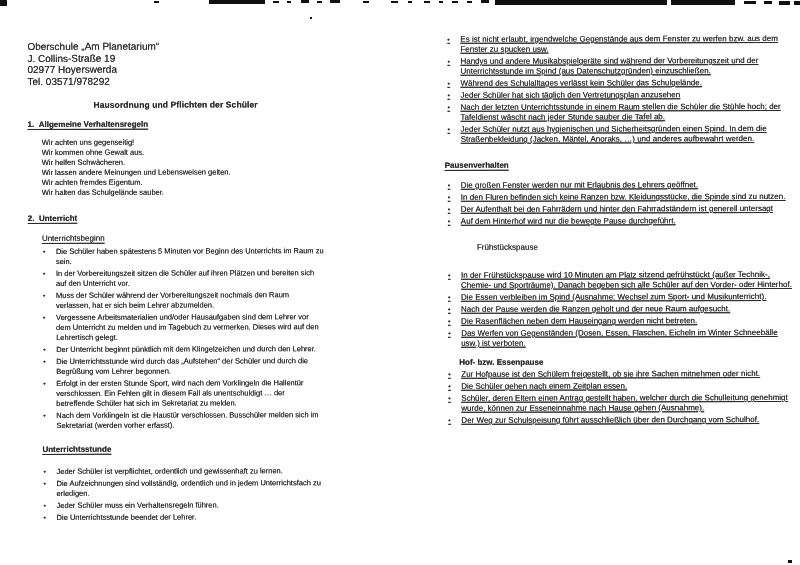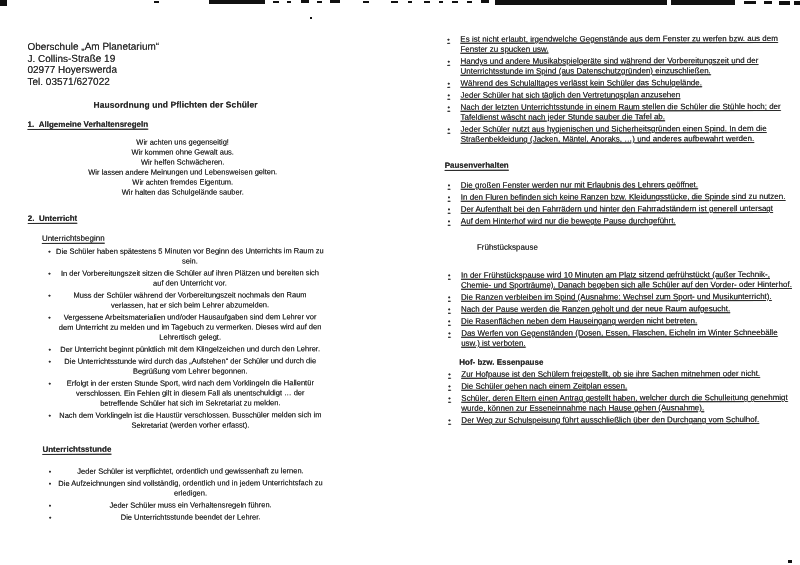--- a/index.html
+++ b/index.html
@@ -34,21 +34,21 @@
 
   .blk.heading { font-weight: bold; font-size: 8px; }
   .blk.heading .hl { text-decoration: underline; text-underline-offset: 1.5px; }
   .blk.subheading { margin-left: 14px; font-size: 8px; }
   .u { text-decoration: underline; text-underline-offset: 1.5px; }
   .b { font-weight: bold; }
 
   .lines { margin-left: 14px; }
   .rline { white-space: nowrap; }
 
-  .left .bullets  { margin-left: 14px; text-align: center; }
+  .left .bullets  { margin-left: 14px; }
   .right .bullets { margin-left: 2px; text-decoration: underline; }
   .bullet { display: flex; margin-bottom: 2px; }
   .marker { flex: none; width: 13px; font-size: 7px; line-height: 10px; padding-left: 1px; }
   .btext  { flex: 1; }
 
   
   .artifact { position: absolute; background: #111; }
 </style>
 </head>
 <body>
@@ -80,28 +80,28 @@
   <div class="artifact" style="left:310px;top:17px;width:2px;height:2px;"></div>
   <div class="artifact" style="left:788px;top:560px;width:4px;height:3px;"></div>
 
   <div class="sheet">
 
     <div class="col left">
       <div class="address">
         <div>Oberschule „Am Planetarium“</div>
         <div>J. Collins-Straße 19</div>
         <div>02977 Hoyerswerda</div>
-        <div>Tel. 03571/627022</div>
+        <div>Tel. 03571/978292</div>
       </div>
 
       <div class="doc-title">Hausordnung und Pflichten der Schüler</div>
 
       <div class="blocks">
           <div class="blk heading" style="margin-top: 10px;"><span class="hl">1.&nbsp;&nbsp;Allgemeine Verhaltensregeln</span></div>
-          <div class="blk lines" style="margin-top: 8px; text-align: center;">
+          <div class="blk lines" style="margin-top: 8px;">
             <div class="rline">Wir achten uns gegenseitig!</div>
             <div class="rline">Wir kommen ohne Gewalt aus.</div>
             <div class="rline">Wir helfen Schwächeren.</div>
             <div class="rline">Wir lassen andere Meinungen und Lebensweisen gelten.</div>
             <div class="rline">Wir achten fremdes Eigentum.</div>
             <div class="rline">Wir halten das Schulgelände sauber.</div>
           </div>
           <div class="blk heading" style="margin-top: 16px;"><span class="hl">2.&nbsp;&nbsp;Unterricht</span></div>
           <div class="blk subheading u" style="margin-top: 10px;">Unterrichtsbeginn</div>
           <div class="blk bullets" style="margin-top: 3px;">
@@ -208,21 +208,21 @@
             </div>
           </div>
           <div class="blk subheading" style="margin-top: 16px; margin-left: 32px;">Frühstückspause</div>
           <div class="blk bullets" style="margin-top: 18px;">
             <div class="bullet">
               <span class="marker">•</span>
               <span class="btext">In der Frühstückspause wird 10 Minuten am Platz sitzend gefrühstückt (außer Technik-, Chemie- und Sporträume). Danach begeben sich alle Schüler auf den Vorder- oder Hinterhof.</span>
             </div>
             <div class="bullet">
               <span class="marker">•</span>
-              <span class="btext">Die Ranzen verbleiben im Spind (Ausnahme: Wechsel zum Sport- und Musikunterricht).</span>
+              <span class="btext">Die Essen verbleiben im Spind (Ausnahme: Wechsel zum Sport- und Musikunterricht).</span>
             </div>
             <div class="bullet">
               <span class="marker">•</span>
               <span class="btext">Nach der Pause werden die Ranzen geholt und der neue Raum aufgesucht.</span>
             </div>
             <div class="bullet">
               <span class="marker">•</span>
               <span class="btext">Die Rasenflächen neben dem Hauseingang werden nicht betreten.</span>
             </div>
             <div class="bullet">

